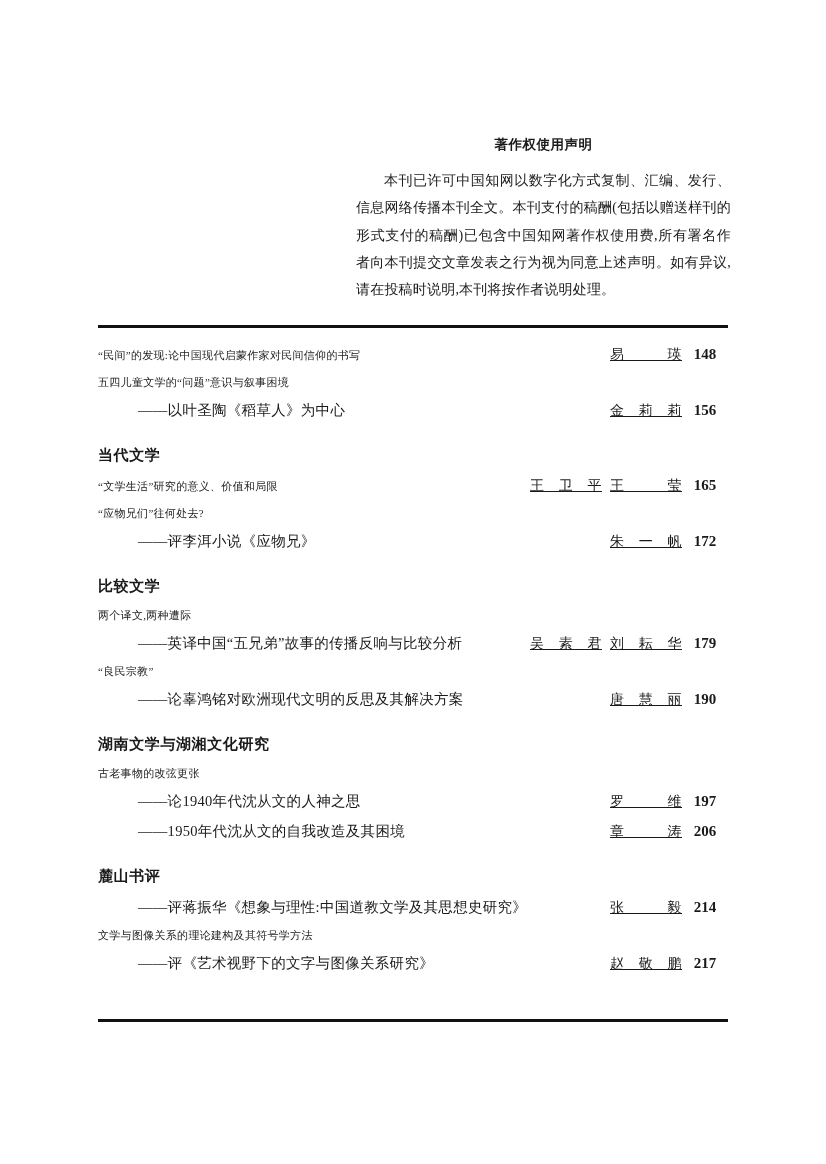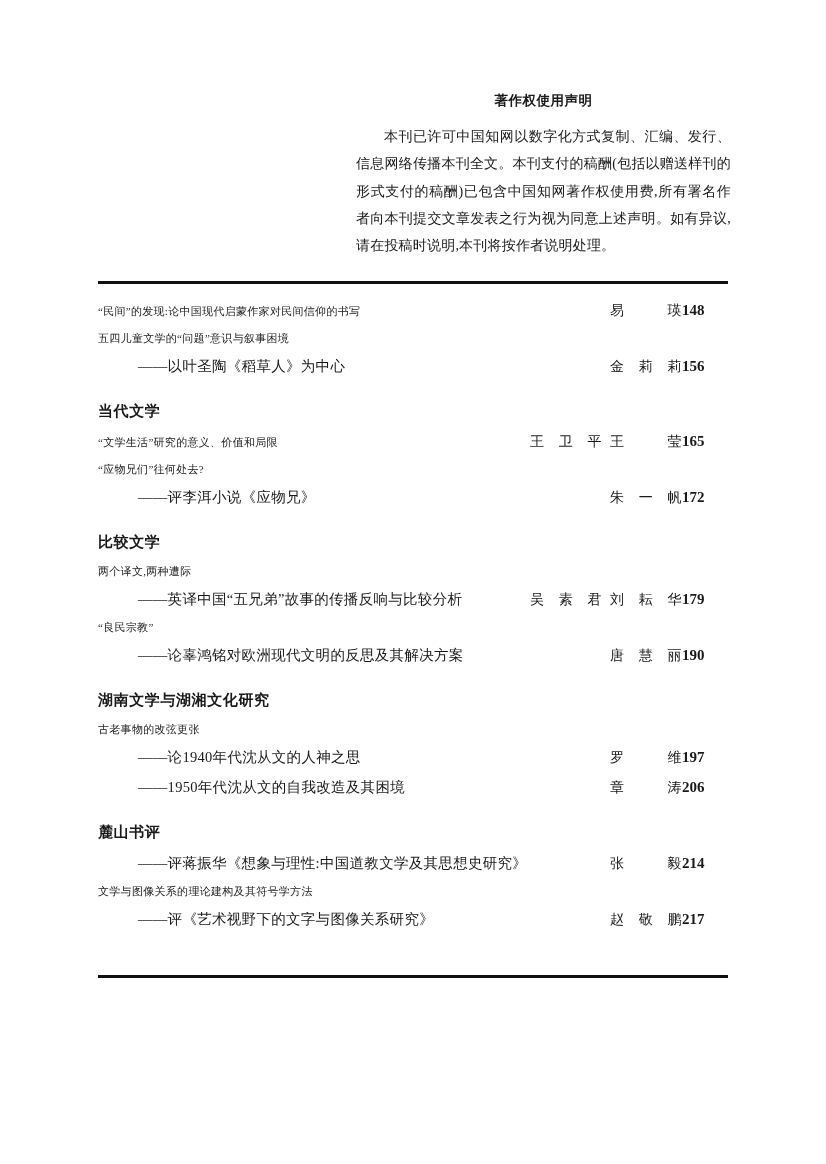--- a/index.html
+++ b/index.html
@@ -13,20 +13,21 @@
     font-family: "Liberation Serif", "DejaVu Serif", serif;
     color: #1a1a1a;
     position: relative;
   }
   .page {
     position: relative;
     width: 826px;
     height: 1040px;
     box-sizing: border-box;
     padding: 92px 98px 0 98px;
+    margin-top: 44px;
   }
 
   
   .notice {
     margin-left: 258px;
     width: 375px;
   }
   .notice-title {
     text-align: center;
     font-size: 13.5px;
@@ -84,32 +85,33 @@
     font-size: 14.5px;
     text-align: right;
   }
   .entry .spacer { flex: 1 1 auto; }
   .entry .authors {
     display: flex;
     justify-content: flex-end;
     flex: 0 0 auto;
     font-size: 14px;
     letter-spacing: 0.5px;
+    text-decoration: underline;
   }
   .entry .author {
     width: 72px;
     text-align: justify;
     text-align-last: justify;
     margin-left: 8px;
     white-space: nowrap;
   }
   .entry .page-no {
     flex: 0 0 auto;
     width: 46px;
-    text-align: left;
+    text-align: center;
     font-size: 15px;
     font-weight: bold;
     font-family: "Liberation Serif", "DejaVu Serif", serif;
   }
   .entry.noauthor .authors { visibility: hidden; }
   .entry.nopage .page-no { visibility: hidden; }
 </style>
 </head>
 <body>
 

